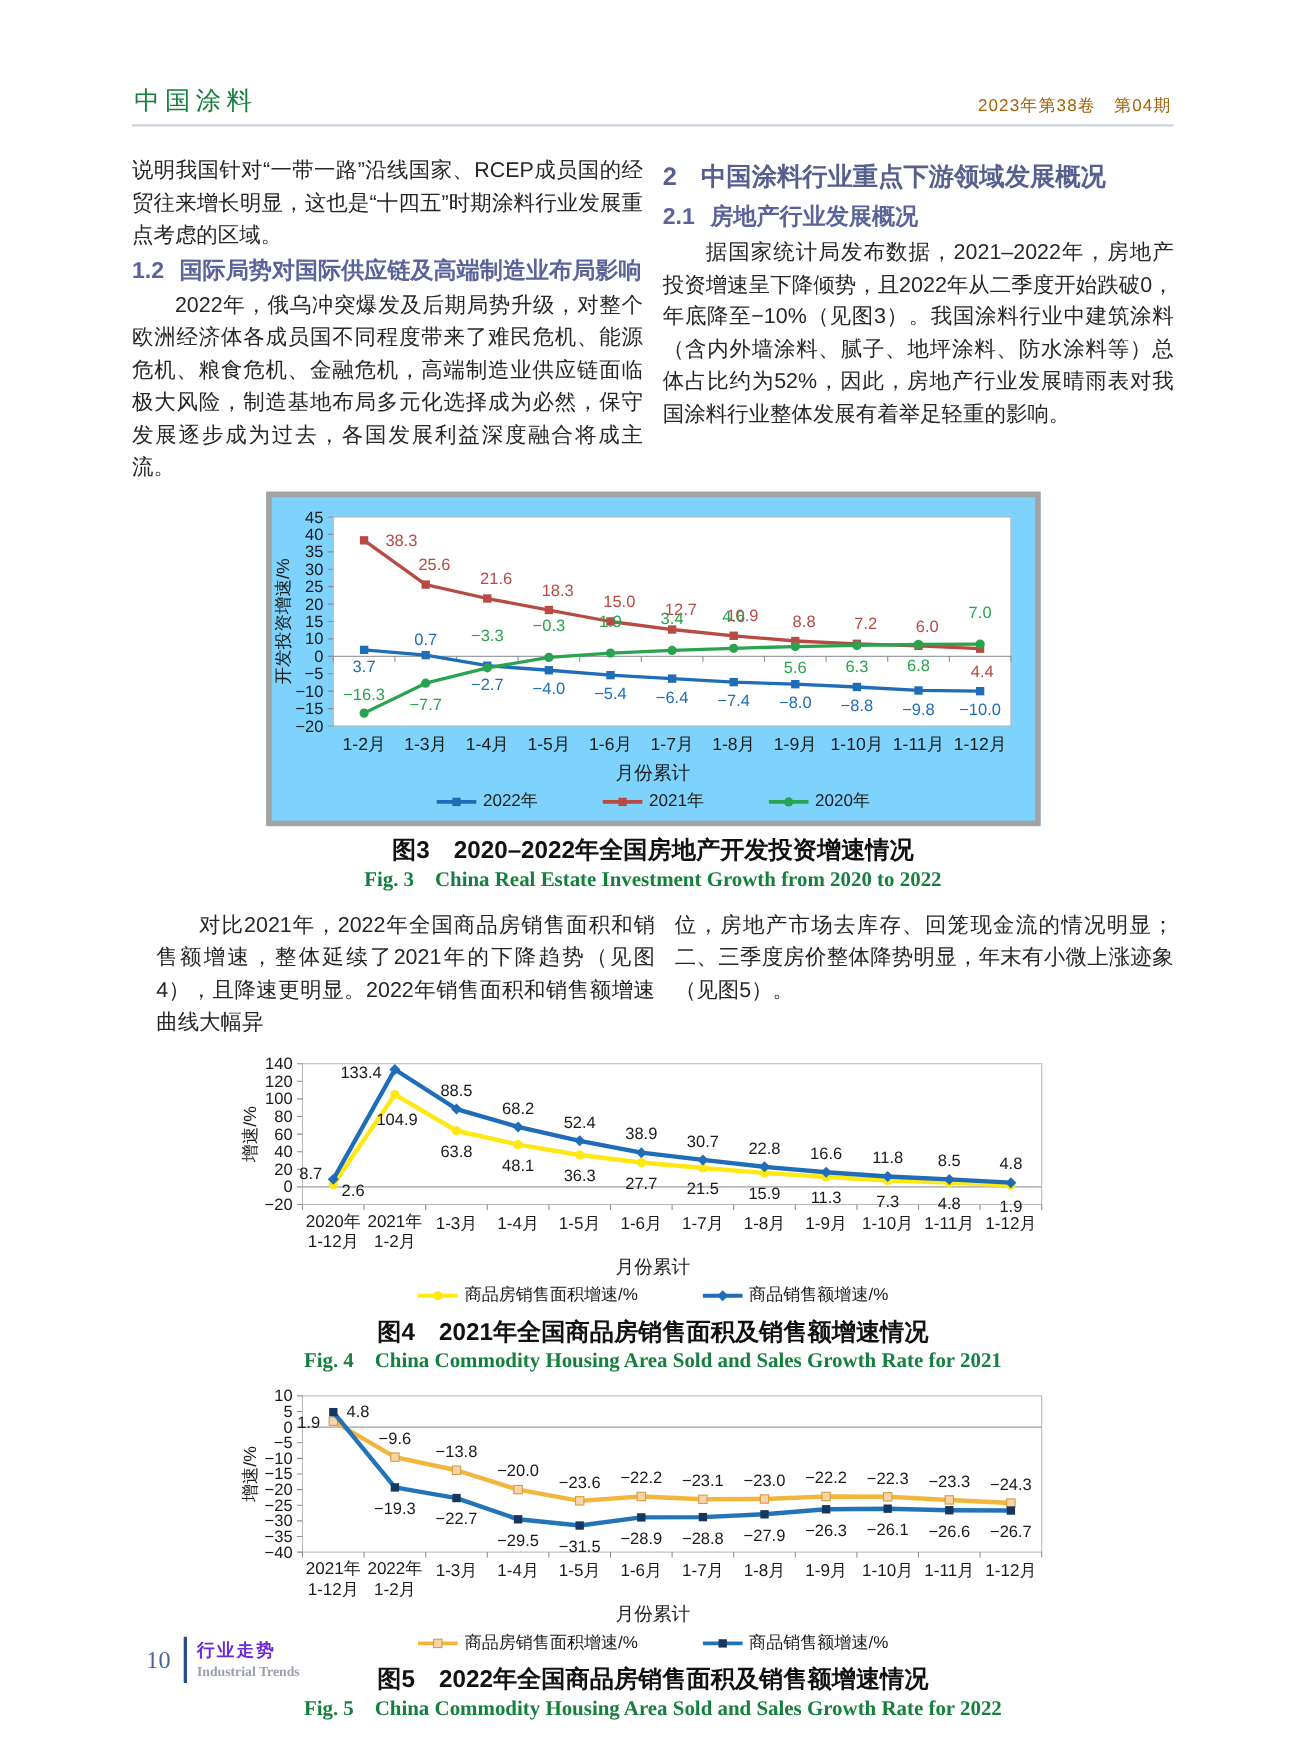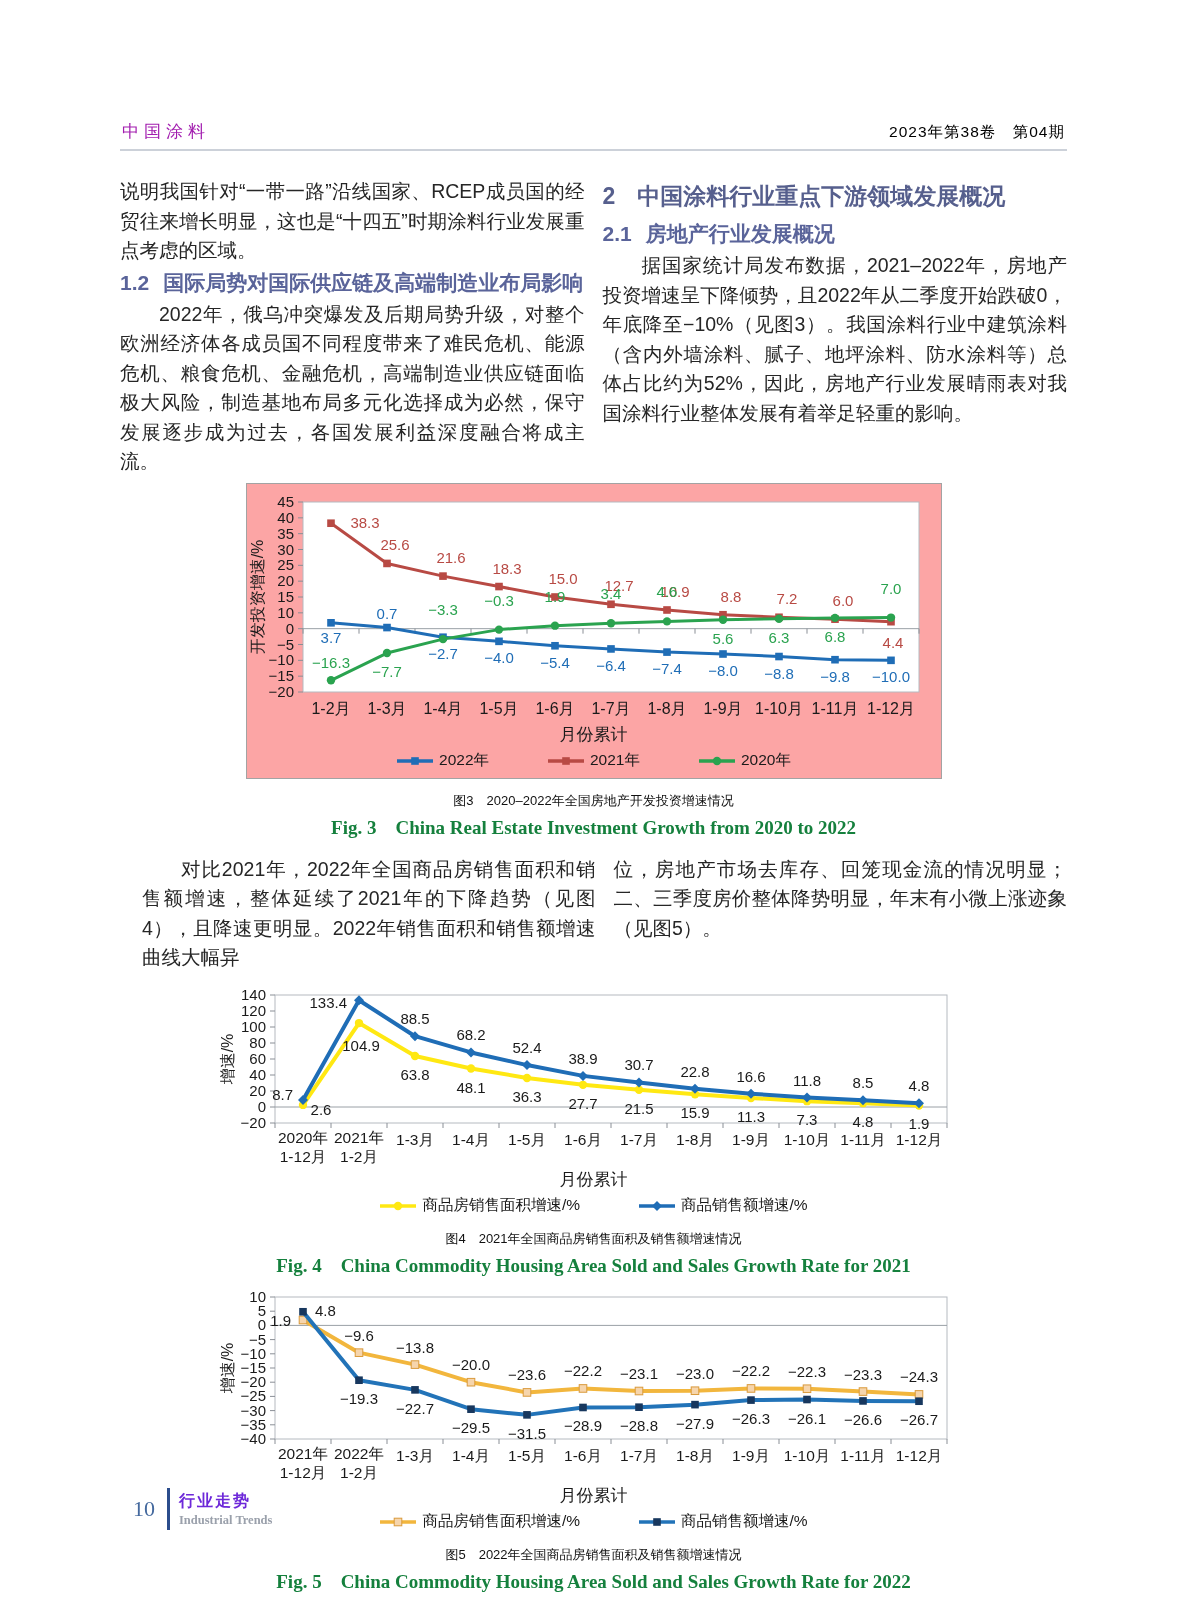--- a/index.html
+++ b/index.html
@@ -2,41 +2,41 @@
 <html><head>
 <meta charset="utf-8">
 <style>
   html,body{margin:0;padding:0;background:#ffffff;}
   .page{position:relative;width:1187px;height:1600px;background:#fff;overflow:hidden;
         font-family:"Liberation Sans","DejaVu Sans",sans-serif;color:#262626;}
   .content{padding:0 120px;}
   
   .hdr{display:flex;justify-content:space-between;align-items:flex-end;
        padding:76px 2px 6px 2px;border-bottom:2px solid #ccd1d9;}
-  .hdr .jname{font-size:17px;color:#a21caf;letter-spacing:5px;margin-top:44px;}
-  .hdr .issue{font-size:15.5px;color:#000000;letter-spacing:1px;}
+  .hdr .jname{font-size:23px;color:#15803d;letter-spacing:5px;}
+  .hdr .issue{font-size:15.5px;color:#a16207;letter-spacing:1px;}
   
   .cols{display:flex;gap:18px;margin-top:26px;}
   .col{flex:1;min-width:0;}
   .para{font-size:19.5px;line-height:29.5px;text-align:justify;margin:0;}
   .indent{text-indent:2em;}
   .h12{color:#5a649a;font-weight:bold;font-size:21px;line-height:30px;margin:2px 0;}
   .h12 .num{margin-right:14px;}
   .h2big{color:#565f8d;font-weight:bold;font-size:23px;line-height:34px;margin:2px 0 6px 0;}
   .h2big .num{margin-right:22px;}
   
   .figwrap{margin:6px auto 0 auto;}
-  .fig3box{width:694px;border:1px solid #a3a3a3;padding:6px 0 6px 0;background:#fca5a5;}
+  .fig3box{width:694px;border:5px solid #a3a3a3;padding:6px 0 6px 0;background:#7dd3fc;}
   .chart{display:block;margin:0 auto;}
   .xlabel{text-align:center;font-size:17px;color:#1a1a1a;line-height:22px;margin-top:2px;}
   .legend{display:flex;justify-content:center;gap:58px;margin-top:4px;height:22px;align-items:center;}
   .legend .entry{display:flex;align-items:center;gap:5px;}
   .legend .entry span{font-size:15.5px;color:#1a1a1a;}
   .cap{ text-align:center;margin-top:8px;}
-  .cap .zh{font-size:13px;font-weight:normal;color:#111;line-height:27px;}
+  .cap .zh{font-size:22px;font-weight:bold;color:#111;line-height:27px;}
   .cap .en{font-family:"Liberation Serif","DejaVu Serif",serif;font-size:19px;font-weight:bold;color:#15803d;line-height:27px;}
   
   .footer{position:absolute;left:133px;top:1488px;display:flex;align-items:center;}
   .footer .pageno{font-size:22px;color:#44699e;margin-right:12px;font-family:"Liberation Serif","DejaVu Serif",serif;}
   .footer .bar{width:3px;height:42px;background:#2b4d8c;margin-right:9px;}
   .footer .sec-zh{font-size:16px;font-weight:bold;color:#6d28d9;line-height:22px;letter-spacing:2px;}
   .footer .sec-en{font-family:"Liberation Serif","DejaVu Serif",serif;font-size:12.5px;font-weight:bold;color:#9aa0ab;line-height:16px;}
 </style>
 </head>
 <body>

